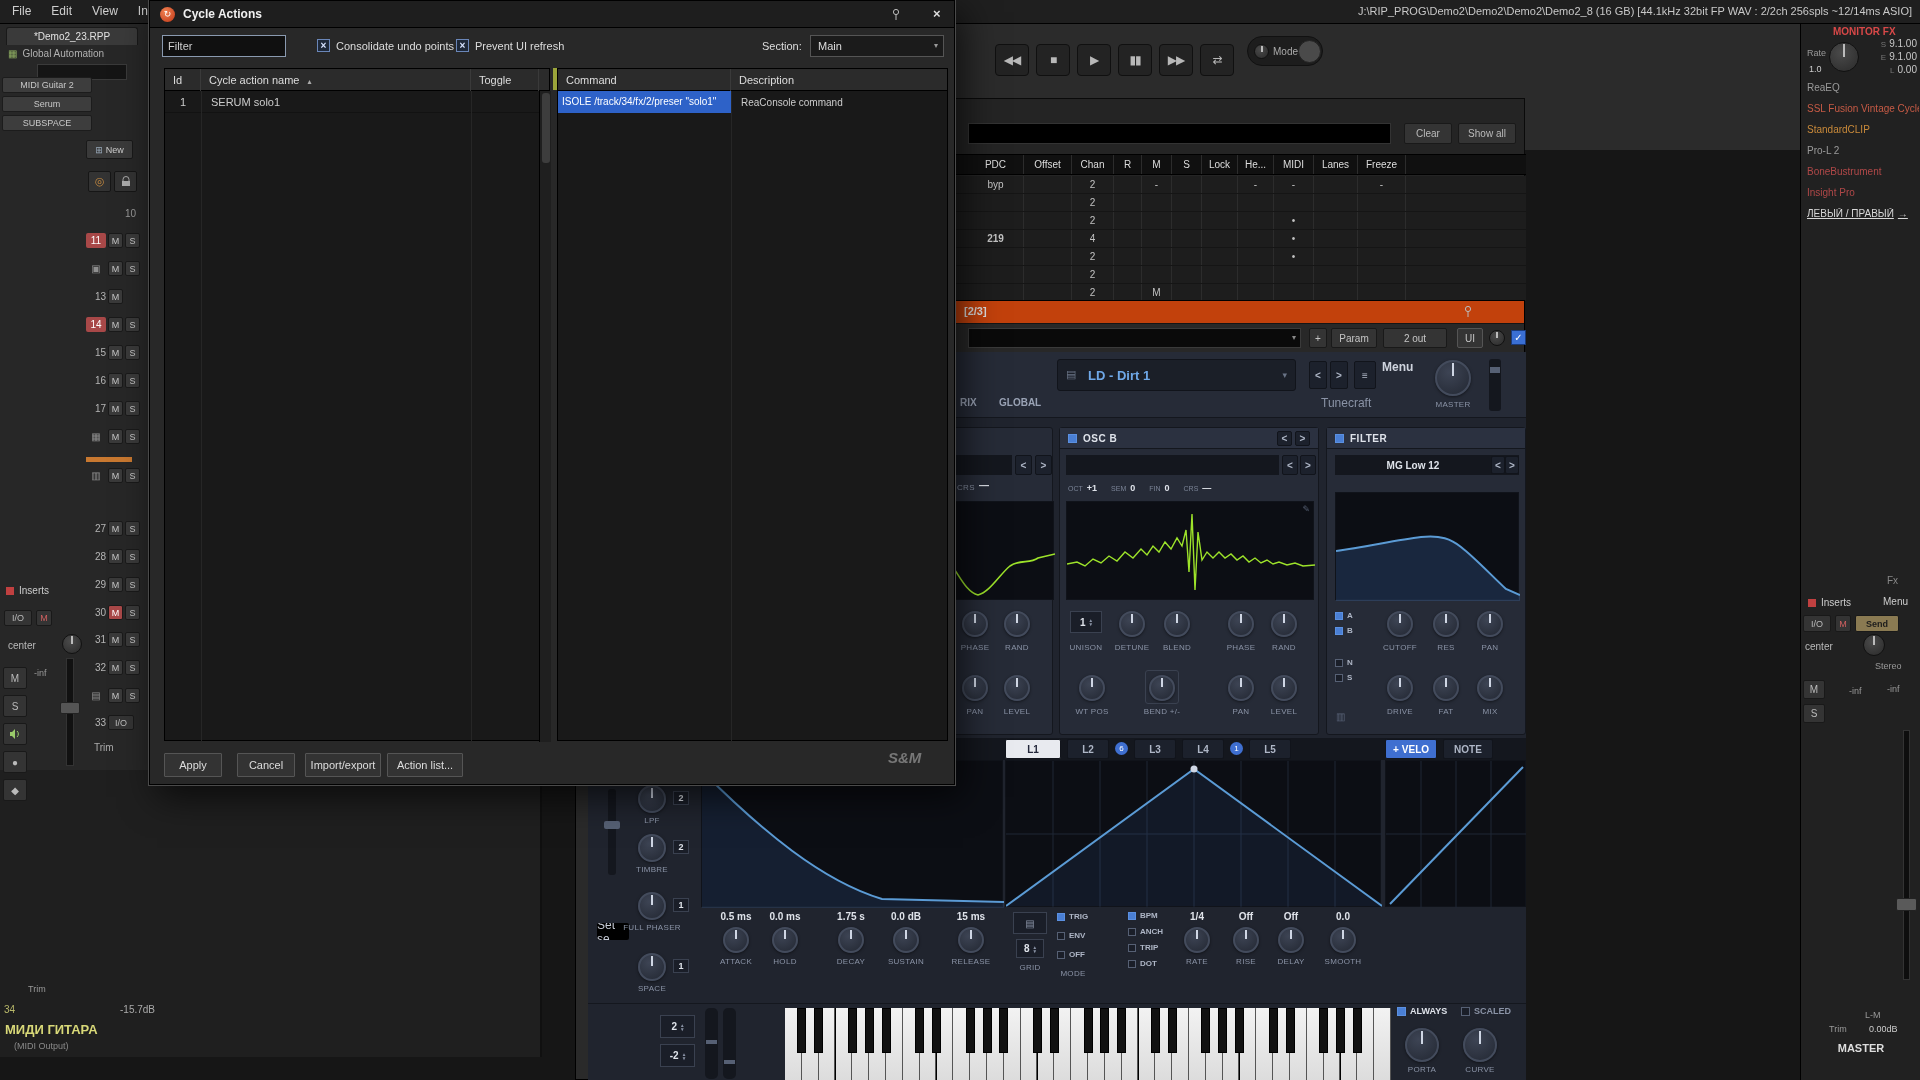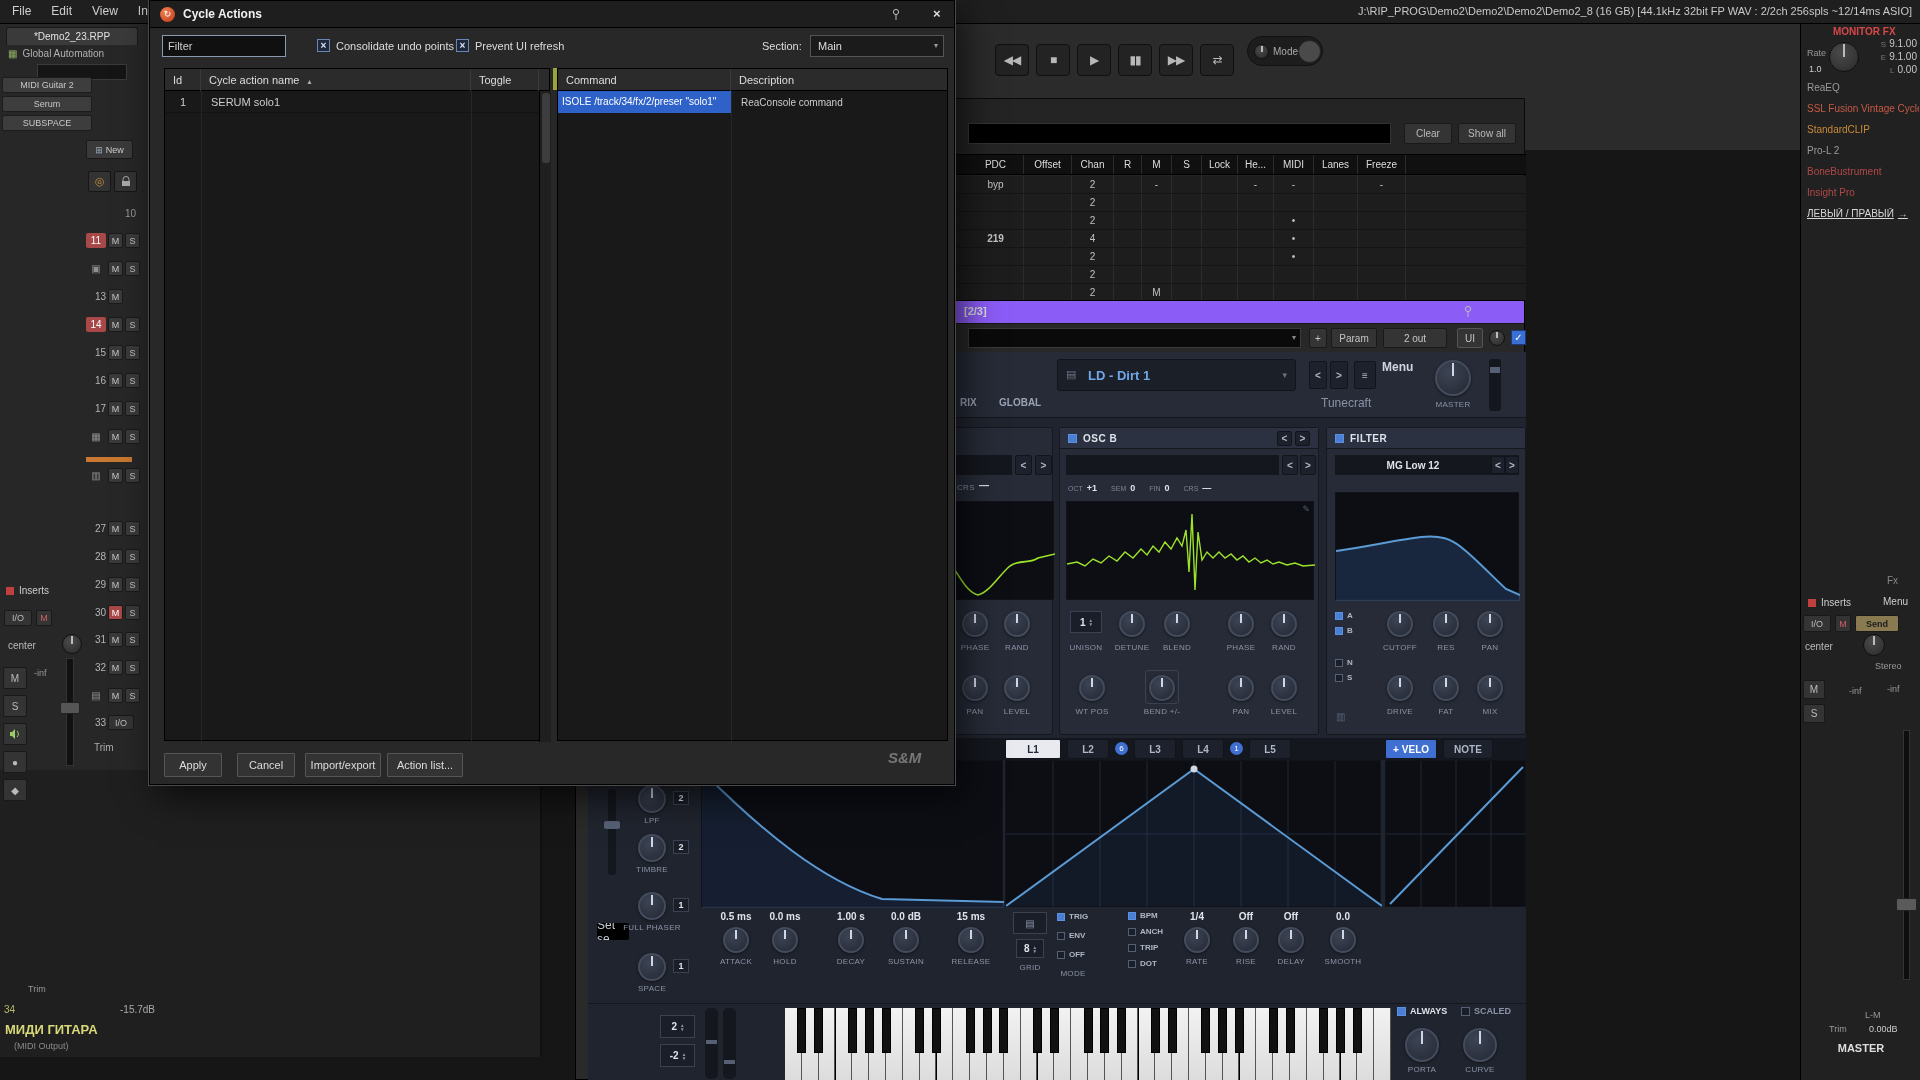--- a/index.html
+++ b/index.html
@@ -29,21 +29,21 @@
 .mrow{position:absolute;left:0;width:570px;height:18px;background:#1d1d1d;border-bottom:1px solid #151515}
 
 #arrange{position:absolute;left:1525px;top:24px;width:275px;height:1056px;background:#1c1c1c;z-index:1}
 
 #rpanel{position:absolute;left:1800px;top:24px;width:120px;height:1056px;background:#212121;border-left:1px solid #000;z-index:2}
 .rfx{position:absolute;left:0;width:112px;font-size:10px;white-space:nowrap;overflow:hidden}
 .rtime{position:absolute;right:0;width:58px;text-align:right;font-size:10px;color:#c8c8c8;font-family:"DejaVu Sans Mono",monospace}
 .rtime .pfx{color:#777;font-size:8px;margin-right:3px}
 
 #fxwin{position:absolute;left:575px;top:300px;width:950px;height:780px;background:#2a2a2a;border:1px solid #000;z-index:4}
-#fxtitle{position:absolute;left:0;top:0;width:100%;height:23px;background:#8b5cf6;border-bottom:1px solid #151515}
+#fxtitle{position:absolute;left:0;top:0;width:100%;height:23px;background:#c2410c;border-bottom:1px solid #151515}
 #fxtool{position:absolute;left:0;top:23px;width:100%;height:28px;background:#282828}
 .tb{position:absolute;background:#343434;border:1px solid #191919;border-radius:2px;color:#c5c5c5;font-size:10px;display:flex;align-items:center;justify-content:center}
 
 #synth{position:absolute;left:12px;top:51px;width:938px;height:729px;background:#20242e;overflow:hidden}
 .sysec{position:absolute;background:#262b37;border:1px solid #14171e;border-radius:3px}
 .syhead{position:absolute;left:0;top:0;width:100%;height:21px;background:#2b3140;border-bottom:1px solid #14171e;display:flex;align-items:center;padding:0 8px;gap:6px}
 .sytitle{font-size:10px;font-weight:bold;color:#dfe3ea;letter-spacing:.5px}
 .sylbl{position:absolute;font-size:8px;color:#8a93a6;letter-spacing:.3px;text-align:center;white-space:nowrap}
 .syval{position:absolute;font-size:10px;font-weight:bold;color:#dfe3ea;text-align:center;white-space:nowrap}
 .knob{position:absolute;border-radius:50%;background:radial-gradient(circle at 38% 32%,#3d4454,#232833);border:2px solid #434b5c;box-shadow:0 1px 3px rgba(0,0,0,.5)}
@@ -797,21 +797,21 @@
         <div class="syval" style="left: 118px; top: 559px; width: 60px;">0.5 ms</div>
         <div class="knob" style="left: 135px; top: 575px; width: 26px; height: 26px; position: absolute;">
           <i></i>
         </div>
         <div class="sylbl" style="left: 114px; top: 605px; width: 68px;">ATTACK</div>
         <div class="syval" style="left: 167px; top: 559px; width: 60px;">0.0 ms</div>
         <div class="knob" style="left: 184px; top: 575px; width: 26px; height: 26px; position: absolute;">
           <i></i>
         </div>
         <div class="sylbl" style="left: 163px; top: 605px; width: 68px;">HOLD</div>
-        <div class="syval" style="left: 233px; top: 559px; width: 60px;">1.00 s</div>
+        <div class="syval" style="left: 233px; top: 559px; width: 60px;">1.75 s</div>
         <div class="knob" style="left: 250px; top: 575px; width: 26px; height: 26px; position: absolute;">
           <i></i>
         </div>
         <div class="sylbl" style="left: 229px; top: 605px; width: 68px;">DECAY</div>
         <div class="syval" style="left: 288px; top: 559px; width: 60px;">0.0 dB</div>
         <div class="knob" style="left: 305px; top: 575px; width: 26px; height: 26px; position: absolute;">
           <i></i>
         </div>
         <div class="sylbl" style="left: 284px; top: 605px; width: 68px;">SUSTAIN</div>
         <div class="syval" style="left: 353px; top: 559px; width: 60px;">15 ms</div>

